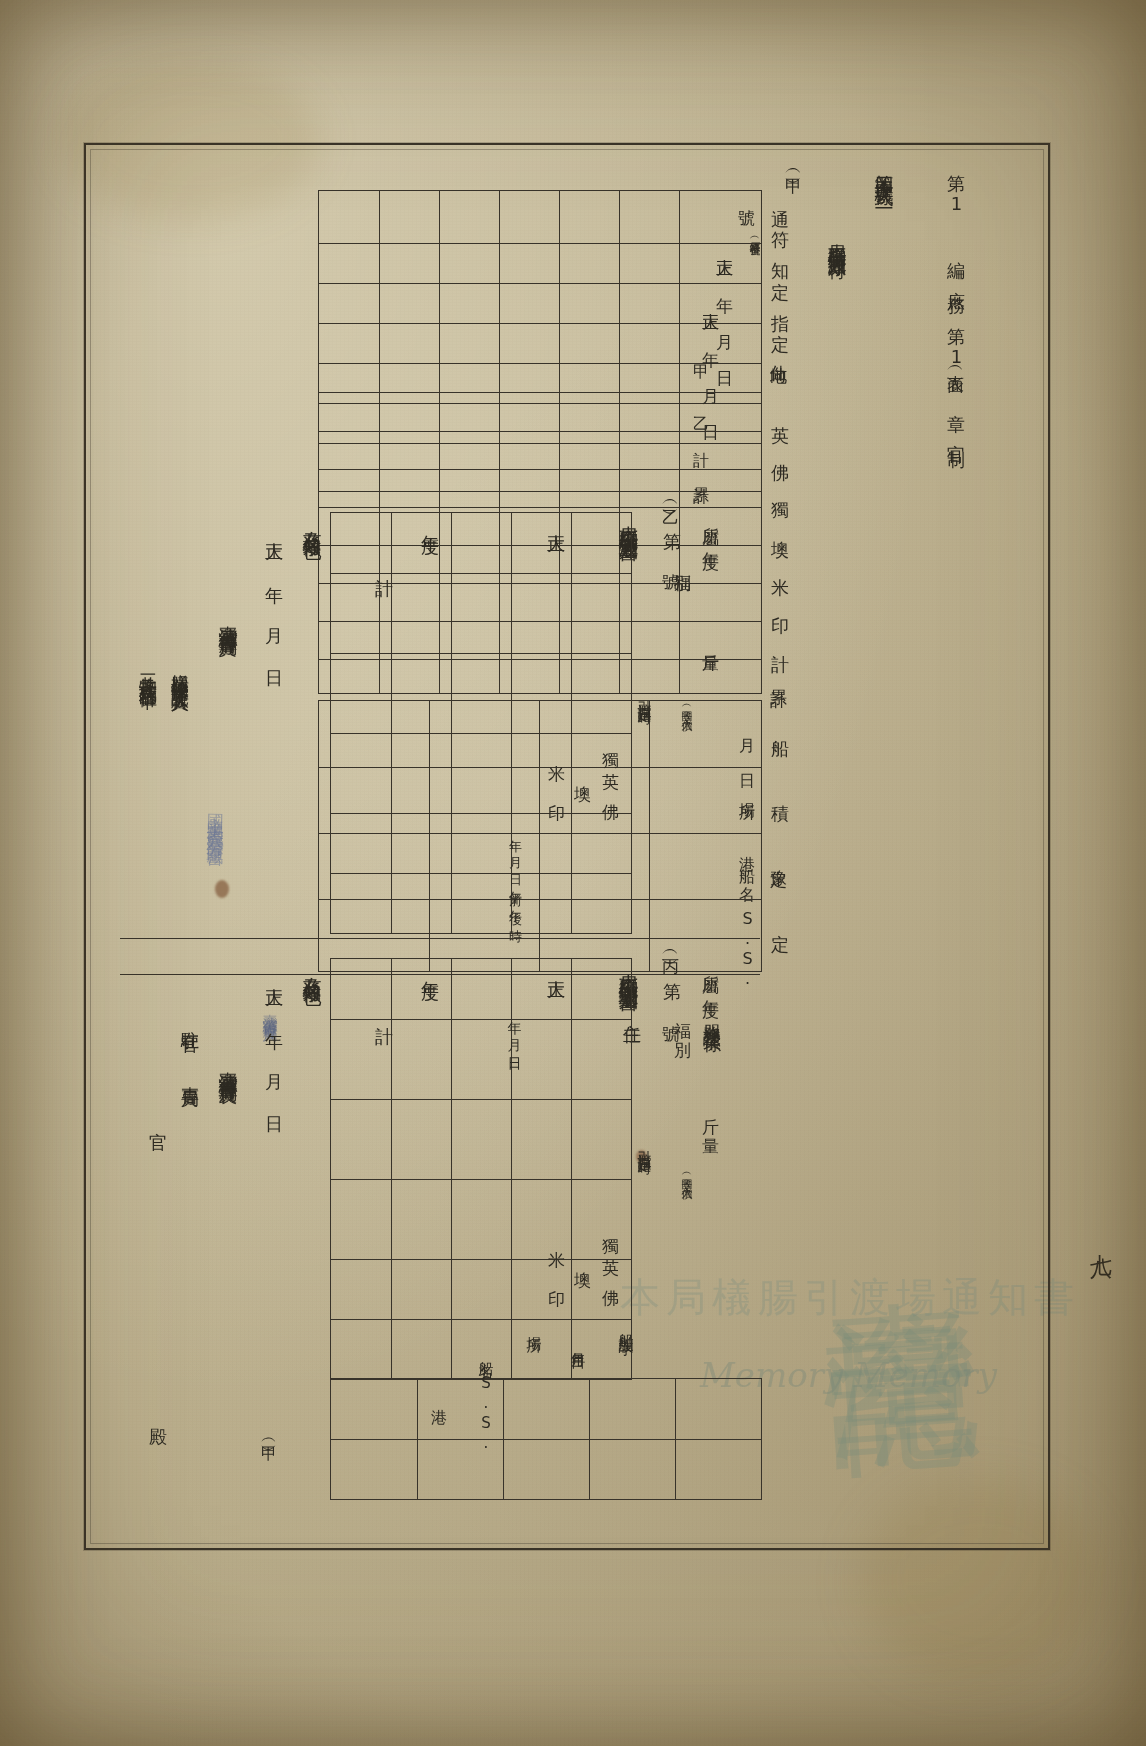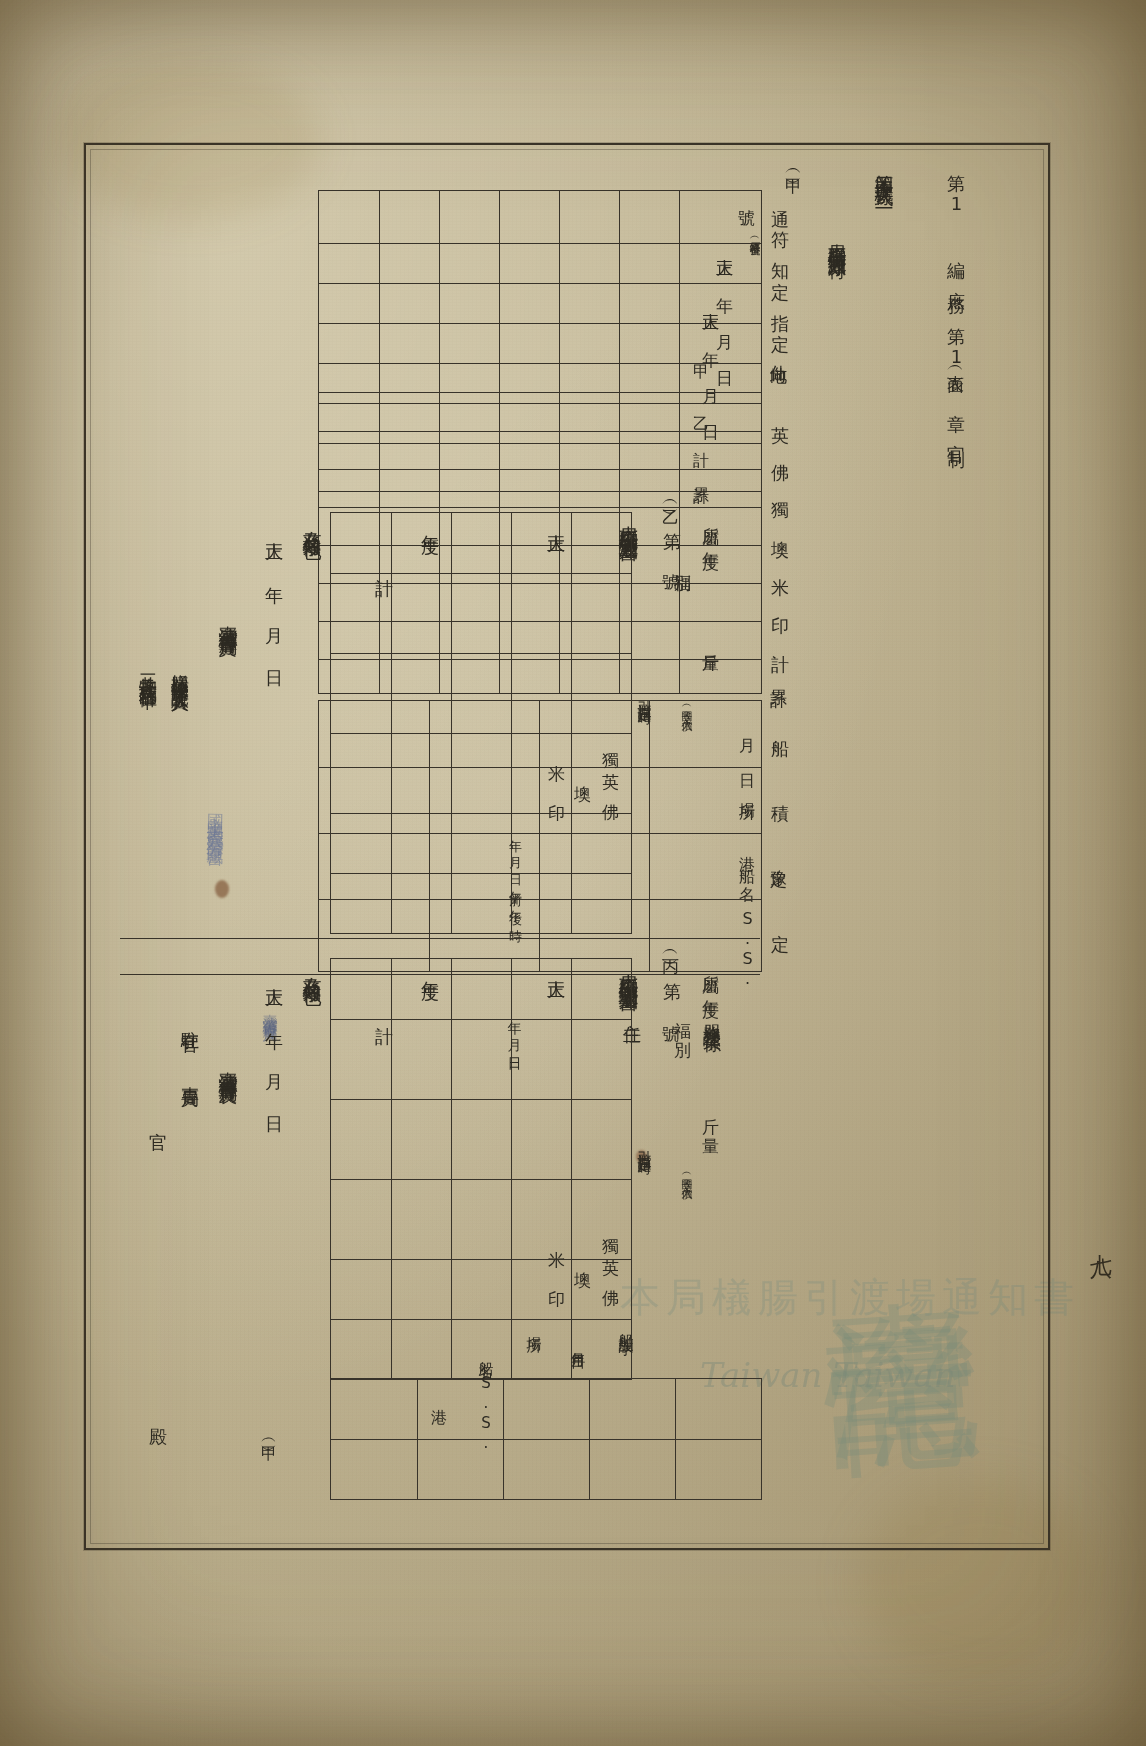--- a/index.html
+++ b/index.html
@@ -102,21 +102,21 @@
 
 <div id="page">
   <div class="grain"></div>
 
   <div class="stain" style="left:215px;top:880px;width:14px;height:18px;background:rgba(110,60,30,.55);filter:blur(1px);"></div>
   <div class="stain" style="left:636px;top:1150px;width:11px;height:13px;background:rgba(110,60,30,.45);filter:blur(1px);"></div>
   <div class="stain" style="left:60px;top:60px;width:260px;height:160px;background:rgba(150,125,70,.18);filter:blur(18px);"></div>
   <div class="stain" style="left:860px;top:1480px;width:240px;height:200px;background:rgba(140,115,60,.20);filter:blur(22px);"></div>
 
   <div class="wm wm-seal" style="left:790px;top:1180px;">臺灣記憶</div>
-  <div class="wm wm-lat" style="left:700px;top:1355px;">Taiwan Taiwan</div>
+  <div class="wm wm-lat" style="left:700px;top:1355px;">Memory Memory</div>
   <div class="wm wm-cn" style="left:620px;top:1270px;">本局檥腸引渡場通知書</div>
   <div class="stamp" style="left:205px;top:800px;">國立中央圖書館臺灣分館藏書</div>
 
   <div id="frame"></div>
 
   <div class="abs v" style="right:248px;top:160px;font-size:19px;">第四十五號樣式ノ一</div>
   <div class="abs v" style="right:178px;top:160px;font-size:18px;letter-spacing:6px;">第 1 編　庶務　第 1 章　官制</div>
 
   <div class="abs v" style="right:30px;top:1236px;font-size:22px;letter-spacing:4px;">七八</div>
 

